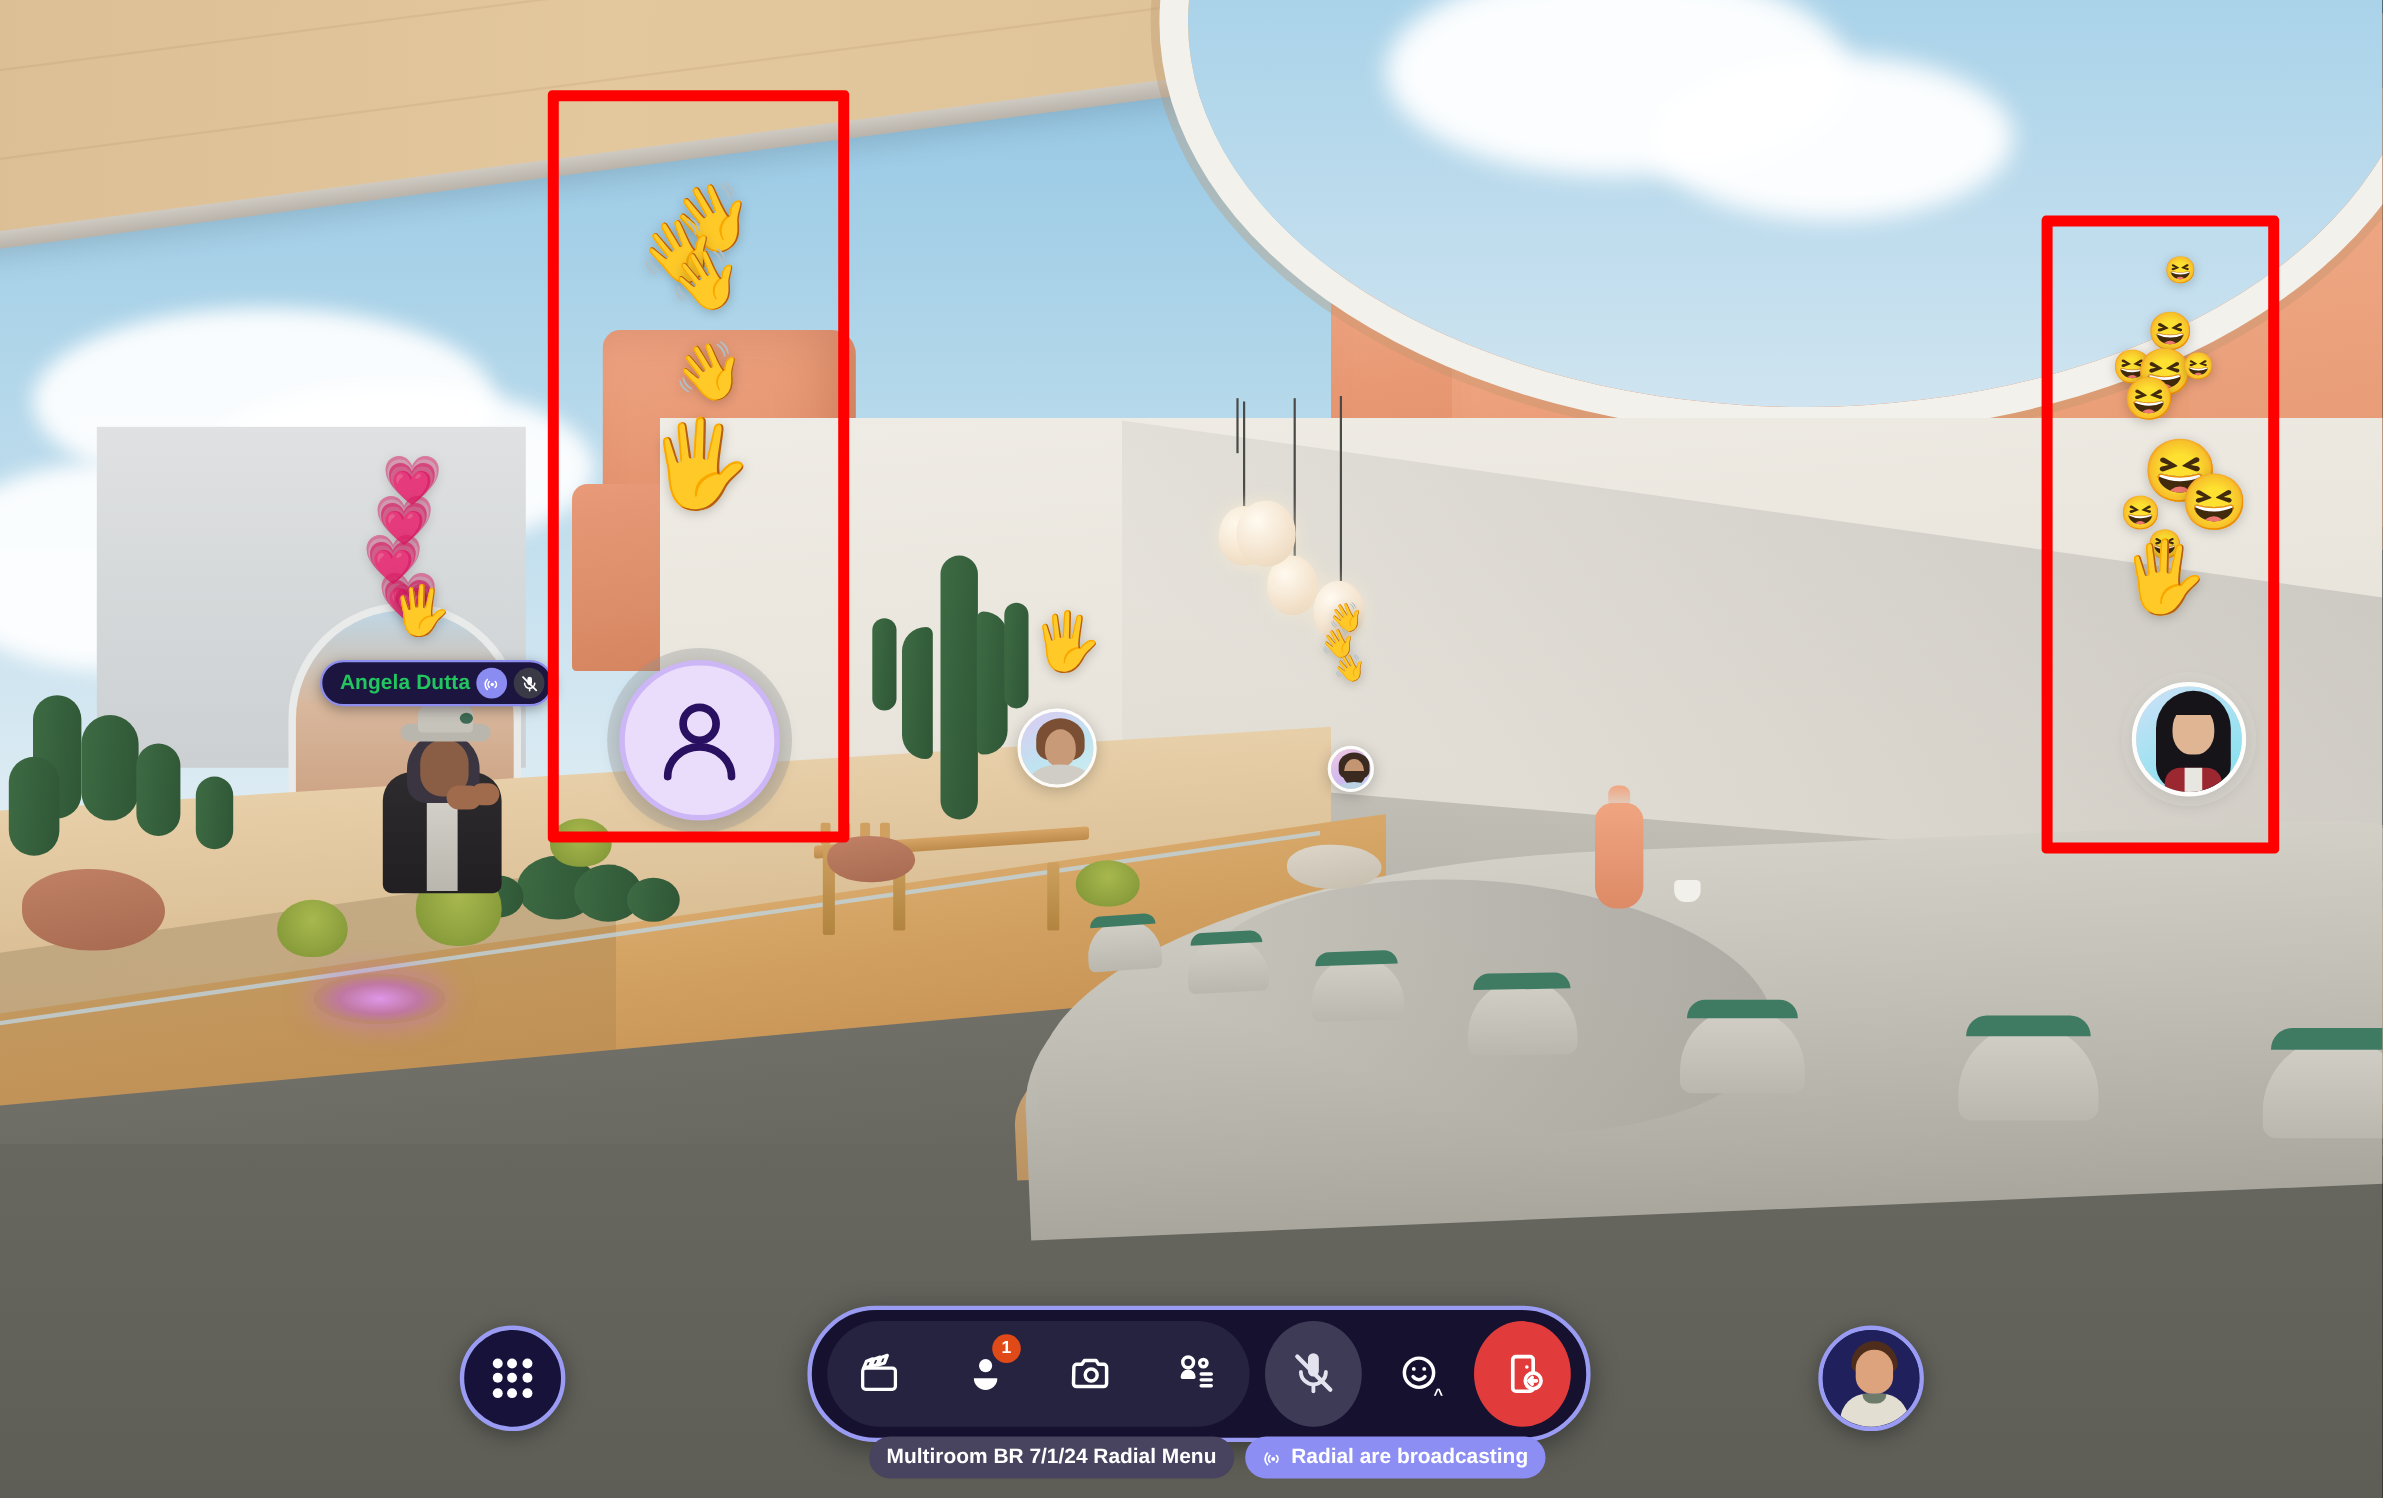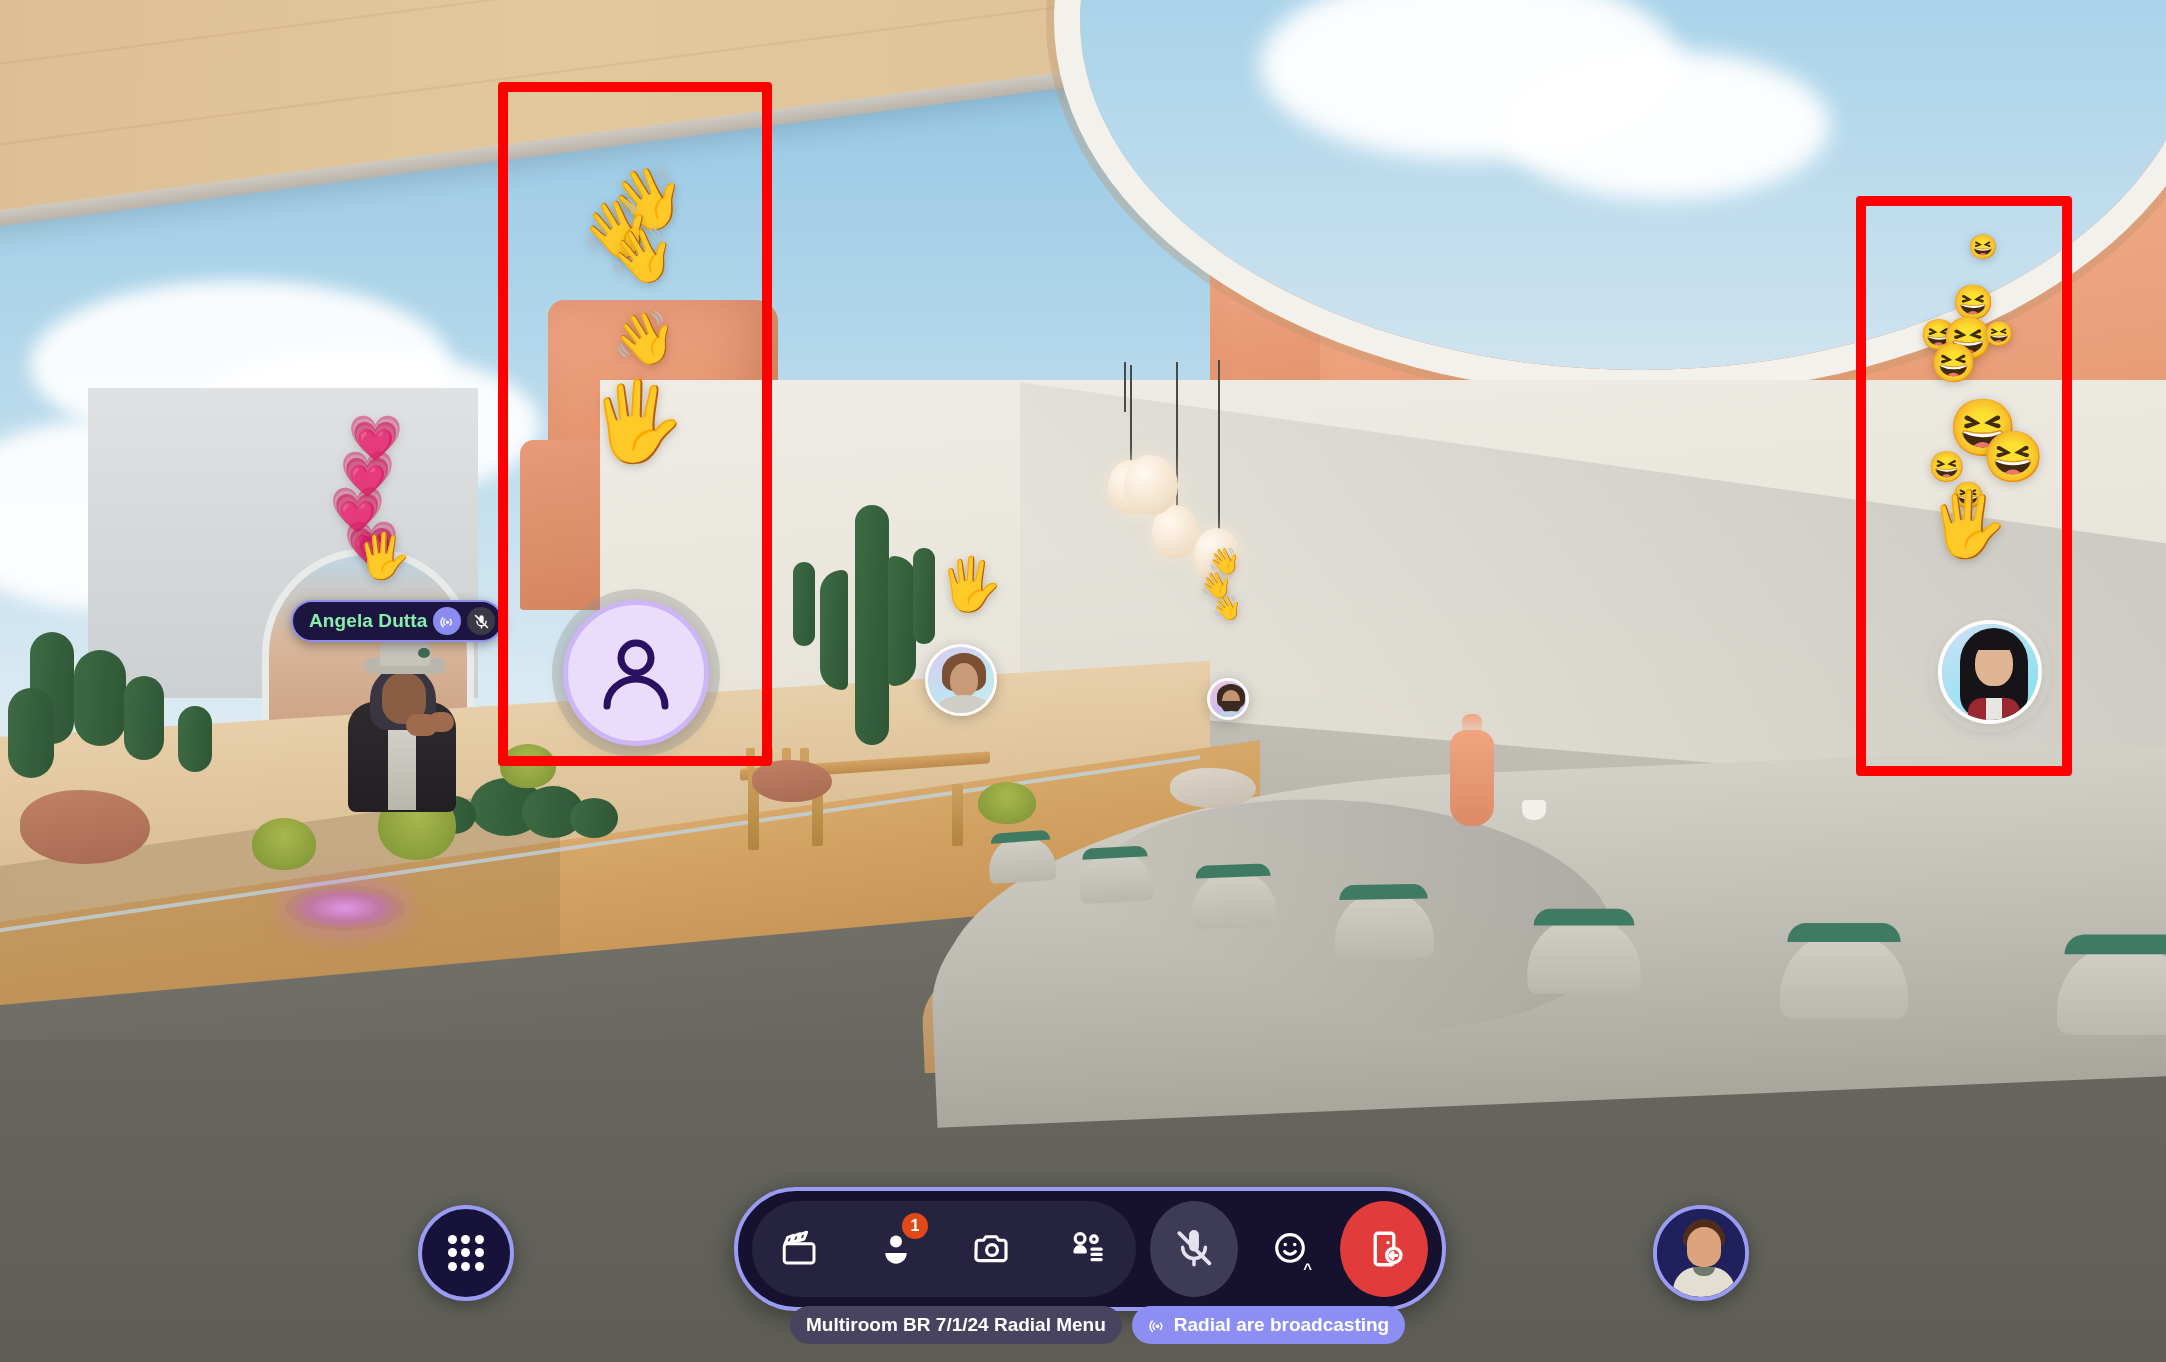--- a/index.html
+++ b/index.html
@@ -217,21 +217,21 @@
   }
 
   
   .nameplate {
     position:absolute; left:291px; top:600px; height:42px;
     display:flex; align-items:center; gap:6px;
     padding:0 6px 0 16px;
     background:#1b1540; border:2px solid #8d8ef0; border-radius:21px;
     box-shadow:0 3px 12px rgba(0,0,0,.35);
   }
-  .np-name { color:#86efac; font-size:19px; font-weight:700; letter-spacing:.1px; white-space:nowrap; }
+  .np-name { color:#22c55e; font-size:19px; font-weight:700; letter-spacing:.1px; white-space:nowrap; }
   .np-badge { width:28px; height:28px; border-radius:50%; display:flex; align-items:center; justify-content:center; }
   .np-badge.broadcast { background:#8b8cf2; }
   .np-badge.mute { background:#3a3a47; }
 
   
   .emoji { position:absolute; user-select:none; line-height:1;
     filter:drop-shadow(0 2px 5px rgba(0,0,0,.2)); }
 
   
   .redbox { position:absolute; border:10px solid #FF0000; border-radius:4px; pointer-events:none; }

